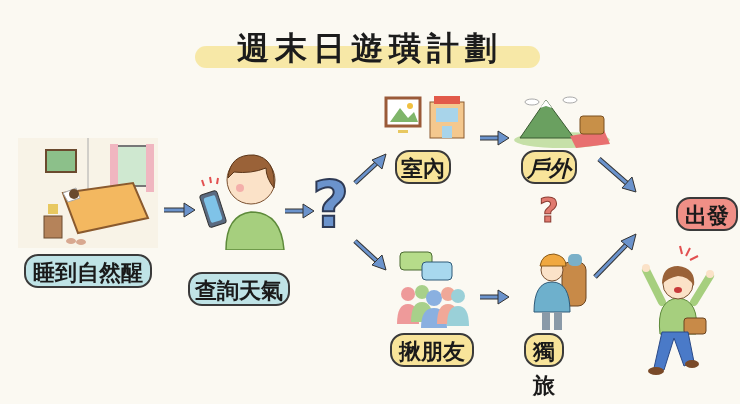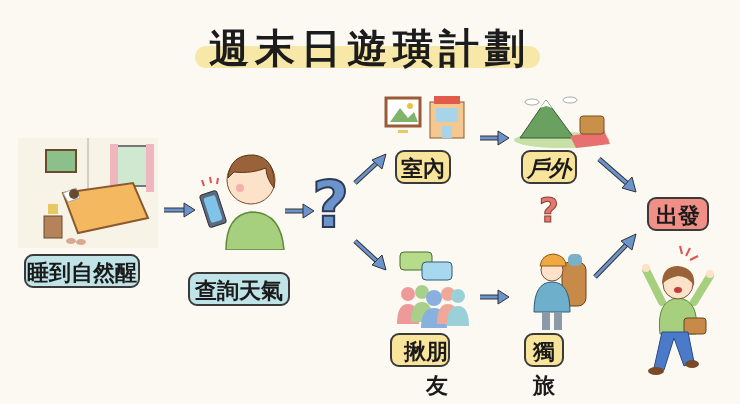--- a/index.html
+++ b/index.html
@@ -1,20 +1,20 @@
 <!DOCTYPE html>
 <html><head>
 <meta charset="utf-8">
 <style>
   html,body{margin:0;padding:0;}
   body{width:740px;height:404px;background:#fbf9f2;position:relative;overflow:hidden;font-family:"DejaVu Sans","Liberation Sans",sans-serif;}
   .title-wrap{position:absolute;left:0;top:18px;width:740px;text-align:center;}
   .title-hl{position:absolute;left:195px;top:46px;width:345px;height:22px;background:#f6e59a;border-radius:12px;opacity:.85;}
-  .title{position:relative;font-size:40px;font-weight:bold;color:#1c1c1c;letter-spacing:6px;line-height:60px;}
-  .label{position:absolute;height:34px;line-height:34px;font-size:22px;color:#1a1a1a;border:2px solid #3a3a3a;border-radius:9px;text-align:center;font-weight:bold;box-sizing:border-box;}
+  .title{position:relative;font-size:32px;font-weight:bold;color:#1c1c1c;letter-spacing:6px;line-height:60px;}
+  .label{position:absolute;height:34px;line-height:34px;font-size:22px;color:#1a1a1a;border:2px solid #3a3a3a;border-radius:14px;text-align:center;font-weight:bold;box-sizing:border-box;}
   .lbl-blue{background:#bfe3e6;}
   .lbl-yellow{background:#f8e49a;}
   .lbl-red{background:#f08f86;}
   .arrow{position:absolute;}
   .qmark{position:absolute;font-weight:bold;font-family:"DejaVu Sans",sans-serif;}
   .illu{position:absolute;}
 </style>
 </head>
 <body>
 
@@ -31,21 +31,21 @@
   <rect x="92" y="6" width="8" height="48" fill="#f0b6c0"></rect>
   <rect x="128" y="6" width="8" height="48" fill="#f0b6c0"></rect>
   <rect x="26" y="78" width="18" height="22" fill="#b5835a" stroke="#6b4a2e"></rect>
   <rect x="30" y="66" width="10" height="10" fill="#e8c860"></rect>
   <polygon points="45,55 115,45 130,80 60,95" fill="#f3b860" stroke="#8a5a2e" stroke-width="2"></polygon>
   <polygon points="45,55 58,50 62,60 50,64" fill="#fff" stroke="#aaa"></polygon>
   <circle cx="56" cy="56" r="5" fill="#6a4a2e"></circle>
   <ellipse cx="53" cy="103" rx="5" ry="3" fill="#d8a890"></ellipse>
   <ellipse cx="63" cy="104" rx="5" ry="3" fill="#d8a890"></ellipse>
 </svg>
-<div class="label lbl-blue" style="left:24px;top:254px;width:116px;">睡到自然醒</div>
+<div class="label lbl-blue" style="left:24px;top:254px;width:128px;">睡到自然醒</div>
 
 <svg class="arrow" style="left:162px;top:202px;" width="34" height="16">
     <line x1="2" y1="8" x2="24" y2="8" stroke="#333" stroke-width="5"></line>
     <line x1="2" y1="8" x2="24" y2="8" stroke="#6b93cc" stroke-width="3"></line>
     <polygon points="22,1 33,8 22,15" fill="#6b93cc" stroke="#333" stroke-width="1"></polygon>
   </svg>
 
 <svg class="illu" style="left:196px;top:150px;" width="90" height="100" viewBox="0 0 90 100">
   <path d="M30,100 Q30,65 55,62 Q85,62 88,100 Z" fill="#a6cf7e" stroke="#5d8a3a" stroke-width="1.5"></path>
   <circle cx="55" cy="30" r="24" fill="#fbe2c8" stroke="#7a5030" stroke-width="1"></circle>
@@ -117,21 +117,21 @@
     <path d="M5,74 Q5,54 16,54 Q27,54 27,74 Z" fill="#ee9a9a"></path>
   <circle cx="30" cy="42" r="7" fill="#a8d08a"></circle>
     <path d="M19,72 Q19,52 30,52 Q41,52 41,72 Z" fill="#a8d08a"></path>
   <circle cx="42" cy="48" r="8" fill="#8ab0e0"></circle>
     <path d="M29,78 Q29,58 42,58 Q55,58 55,78 Z" fill="#8ab0e0"></path>
   <circle cx="56" cy="44" r="7" fill="#f0a898"></circle>
     <path d="M45,74 Q45,54 56,54 Q67,54 67,74 Z" fill="#f0a898"></path>
   <circle cx="66" cy="46" r="7" fill="#9ad0d8"></circle>
     <path d="M55,76 Q55,56 66,56 Q77,56 77,76 Z" fill="#9ad0d8"></path>
 </svg>
-<div class="label lbl-yellow" style="left:390px;top:333px;width:60px;text-align:right;">揪朋友</div>
+<div class="label lbl-yellow" style="left:390px;top:333px;width:84px;">揪朋友</div>
 
 <svg class="arrow" style="left:478px;top:289px;" width="32" height="16">
     <line x1="2" y1="8" x2="22" y2="8" stroke="#333" stroke-width="5"></line>
     <line x1="2" y1="8" x2="22" y2="8" stroke="#6b93cc" stroke-width="3"></line>
     <polygon points="20,1 31,8 20,15" fill="#6b93cc" stroke="#333" stroke-width="1"></polygon>
   </svg>
 
 <svg class="illu" style="left:528px;top:246px;" width="64" height="86" viewBox="0 0 64 86">
   <rect x="34" y="16" width="24" height="44" rx="8" fill="#c88a48" stroke="#6a4420"></rect>
   <rect x="40" y="8" width="14" height="12" rx="5" fill="#7ab0c8"></rect>
@@ -147,21 +147,21 @@
     <line x1="3" y1="3" x2="34" y2="30" stroke="#333" stroke-width="5"></line>
     <line x1="3" y1="3" x2="34" y2="30" stroke="#6b93cc" stroke-width="3"></line>
     <polygon points="40,36 26,32 36,21" fill="#6b93cc" stroke="#333" stroke-width="1"></polygon>
   </svg>
 <svg class="arrow" style="left:592px;top:232px;" width="46" height="48">
     <line x1="3" y1="45" x2="38" y2="9" stroke="#333" stroke-width="5"></line>
     <line x1="3" y1="45" x2="38" y2="9" stroke="#6b93cc" stroke-width="3"></line>
     <polygon points="44,2 40,18 29,9" fill="#6b93cc" stroke="#333" stroke-width="1"></polygon>
   </svg>
 
-<div class="label lbl-red" style="left:647px;top:197px;width:62px;">出發</div>
+<div class="label lbl-red" style="left:676px;top:197px;width:62px;">出發</div>
 
 <svg class="illu" style="left:640px;top:240px;" width="76" height="136" viewBox="0 0 76 136">
   <line x1="40" y1="6" x2="42" y2="14" stroke="#e25050" stroke-width="2"></line>
   <line x1="50" y1="8" x2="46" y2="16" stroke="#e25050" stroke-width="2"></line>
   <line x1="58" y1="16" x2="50" y2="20" stroke="#e25050" stroke-width="2"></line>
   <path d="M6,30 L22,62" stroke="#a6cf7e" stroke-width="8" stroke-linecap="round"></path>
   <path d="M70,36 L54,62" stroke="#a6cf7e" stroke-width="8" stroke-linecap="round"></path>
   <circle cx="6" cy="28" r="4" fill="#fbe2c8"></circle>
     <circle cx="70" cy="34" r="4" fill="#fbe2c8"></circle>
   <path d="M20,94 Q16,60 38,58 Q60,60 56,94 Z" fill="#a6cf7e" stroke="#5d8a3a"></path>

